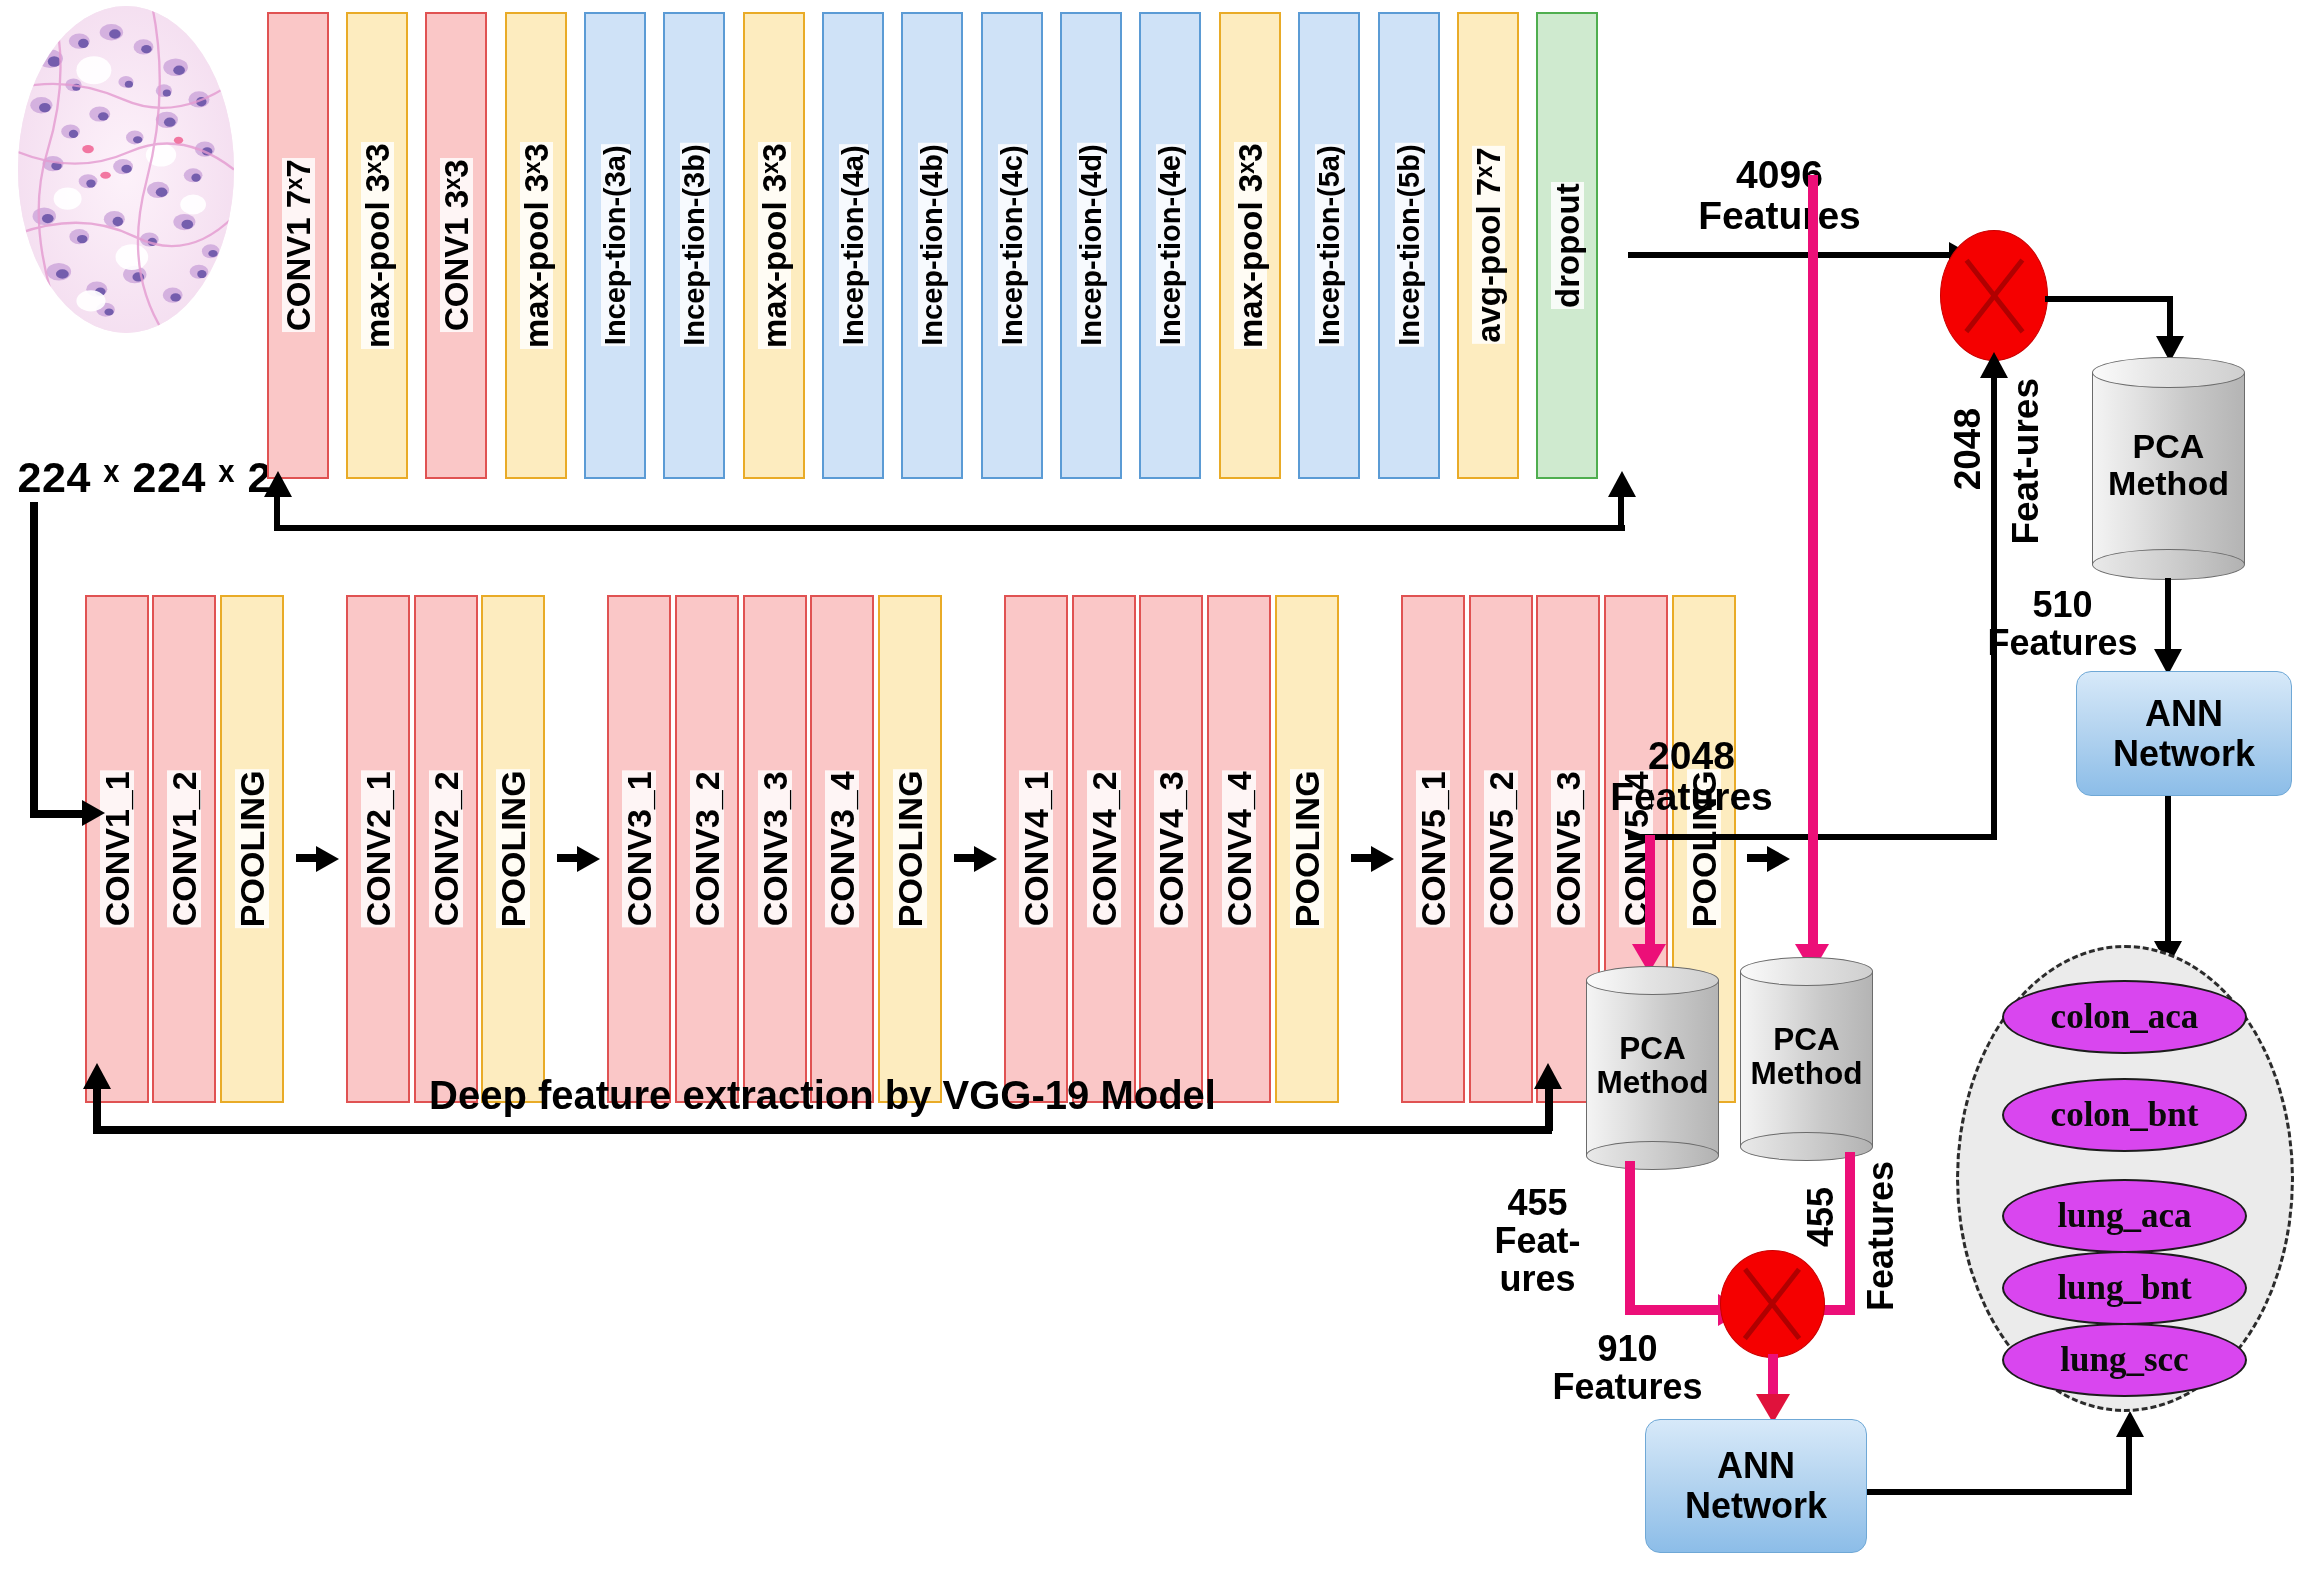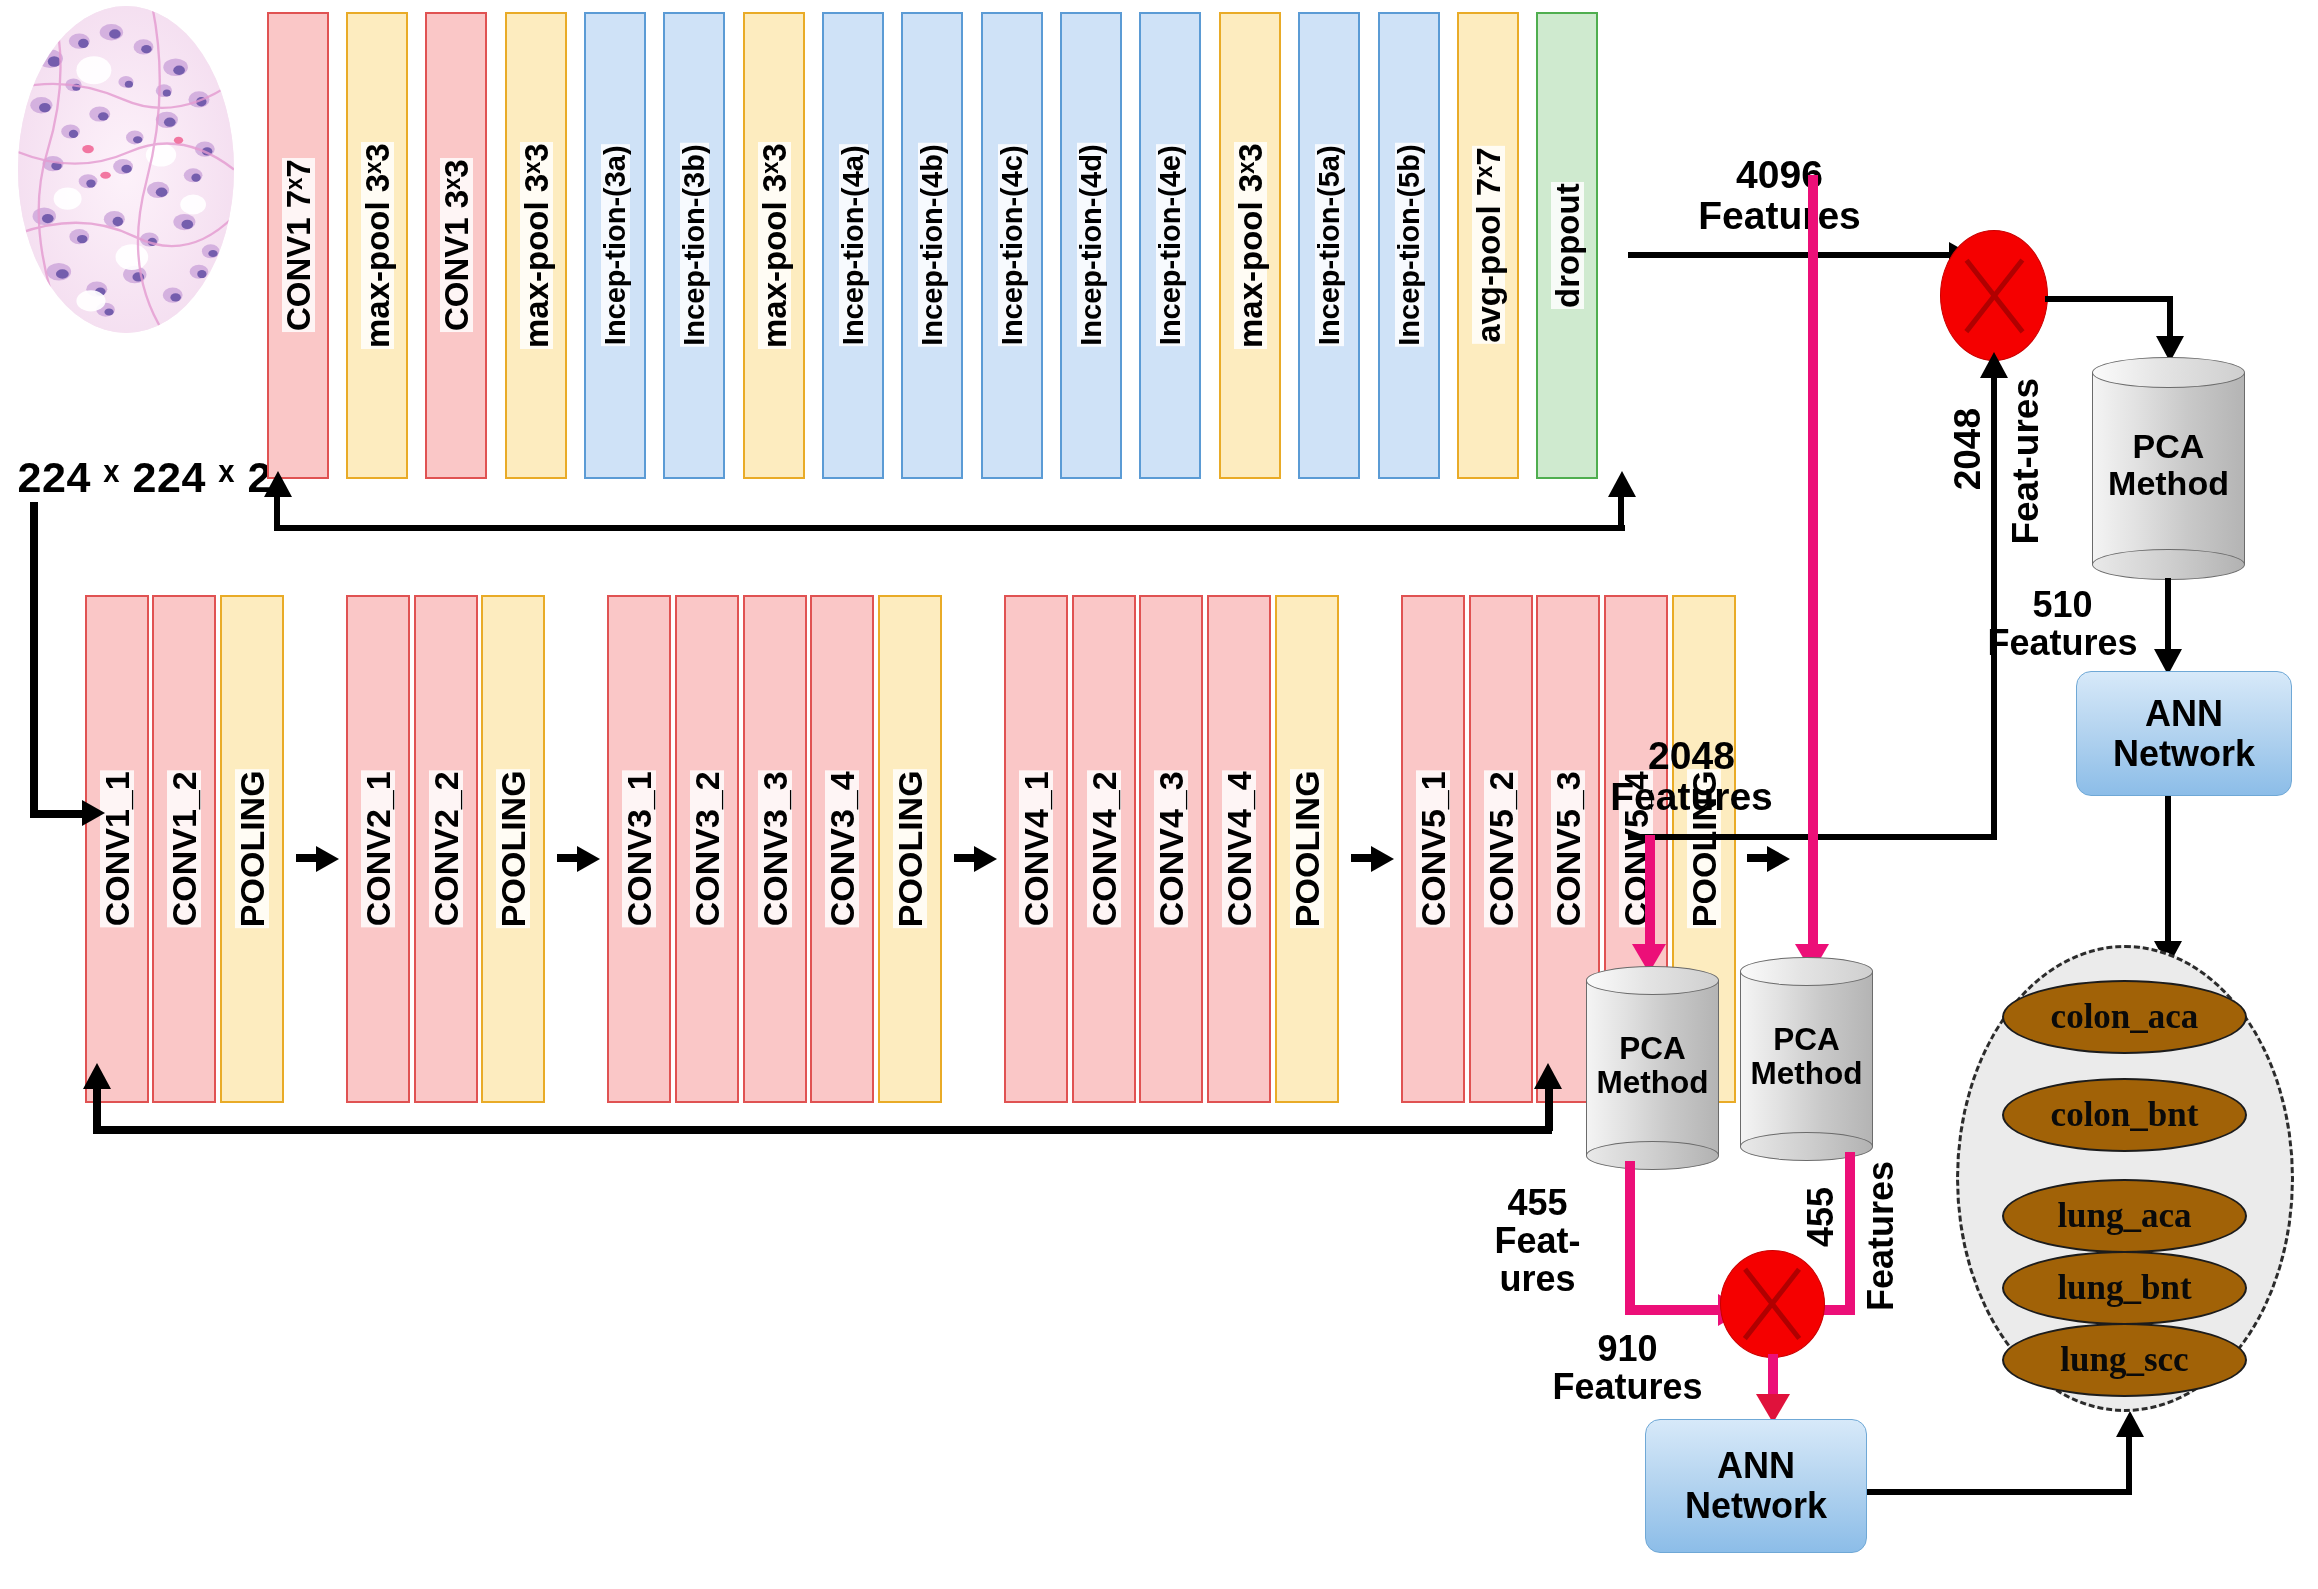--- a/index.html
+++ b/index.html
@@ -122,21 +122,21 @@
     white-space:pre-line;
   }
 
   
   .bubble{
     position:absolute;border-radius:50%;
     background:#ebebeb;border:3.5px dashed #2b2b2b;box-sizing:border-box;
   }
   .oval{
     position:absolute;border-radius:50%;
-    background:#a16207;border:2.3px solid #1c1c1c;box-sizing:border-box;
+    background:#d946ef;border:2.3px solid #1c1c1c;box-sizing:border-box;
     display:flex;align-items:center;justify-content:center;
     font-family:"Liberation Serif", serif;
     font-weight:bold;color:#0a0a0a;
   }
 </style>
 </head>
 <body>
 
 <div id="stage">
 
@@ -375,20 +375,21 @@
       </div>
       <div class="ln" style="left: 1747px; top: 854px; width: 23px; height: 7.6px;"></div>
       <div class="ah ah-r" style="left: 1767px; top: 846px;"></div>
     </div>
 
   <div class="ln" style="left:93px;top:1126px;width:1459px;height:7.6px;"></div>
   <div class="ln" style="left:93px;top:1085px;width:7.6px;height:46px;"></div>
   <div class="ah ah-u" style="left:83px;top:1063px;"></div>
   <div class="ln" style="left:1545px;top:1085px;width:7.6px;height:46px;"></div>
   <div class="ah ah-u" style="left:1534px;top:1063px;"></div>
+  <div class="txt center" id="vgg-caption" style="left:233px;top:1074px;width:1179px;font-size:40px;">Deep feature extraction by VGG-19 Model</div>
 
   <div class="ln" style="left:30px;top:502px;width:7.6px;height:315px;"></div>
   <div class="ln" style="left:30px;top:810px;width:55px;height:7.6px;"></div>
   <div class="ah ah-r" style="left:82px;top:800px;"></div>
 
   <div class="ln" style="left:1628px;top:252px;width:345px;height:6.4px;"></div>
   <div class="ah ah-r" style="left:1949px;top:242px;"></div>
   <div class="txt center" id="e-4096" style="left:1657px;top:155px;width:245px;font-size:39px;">4096
 Features</div>
 

